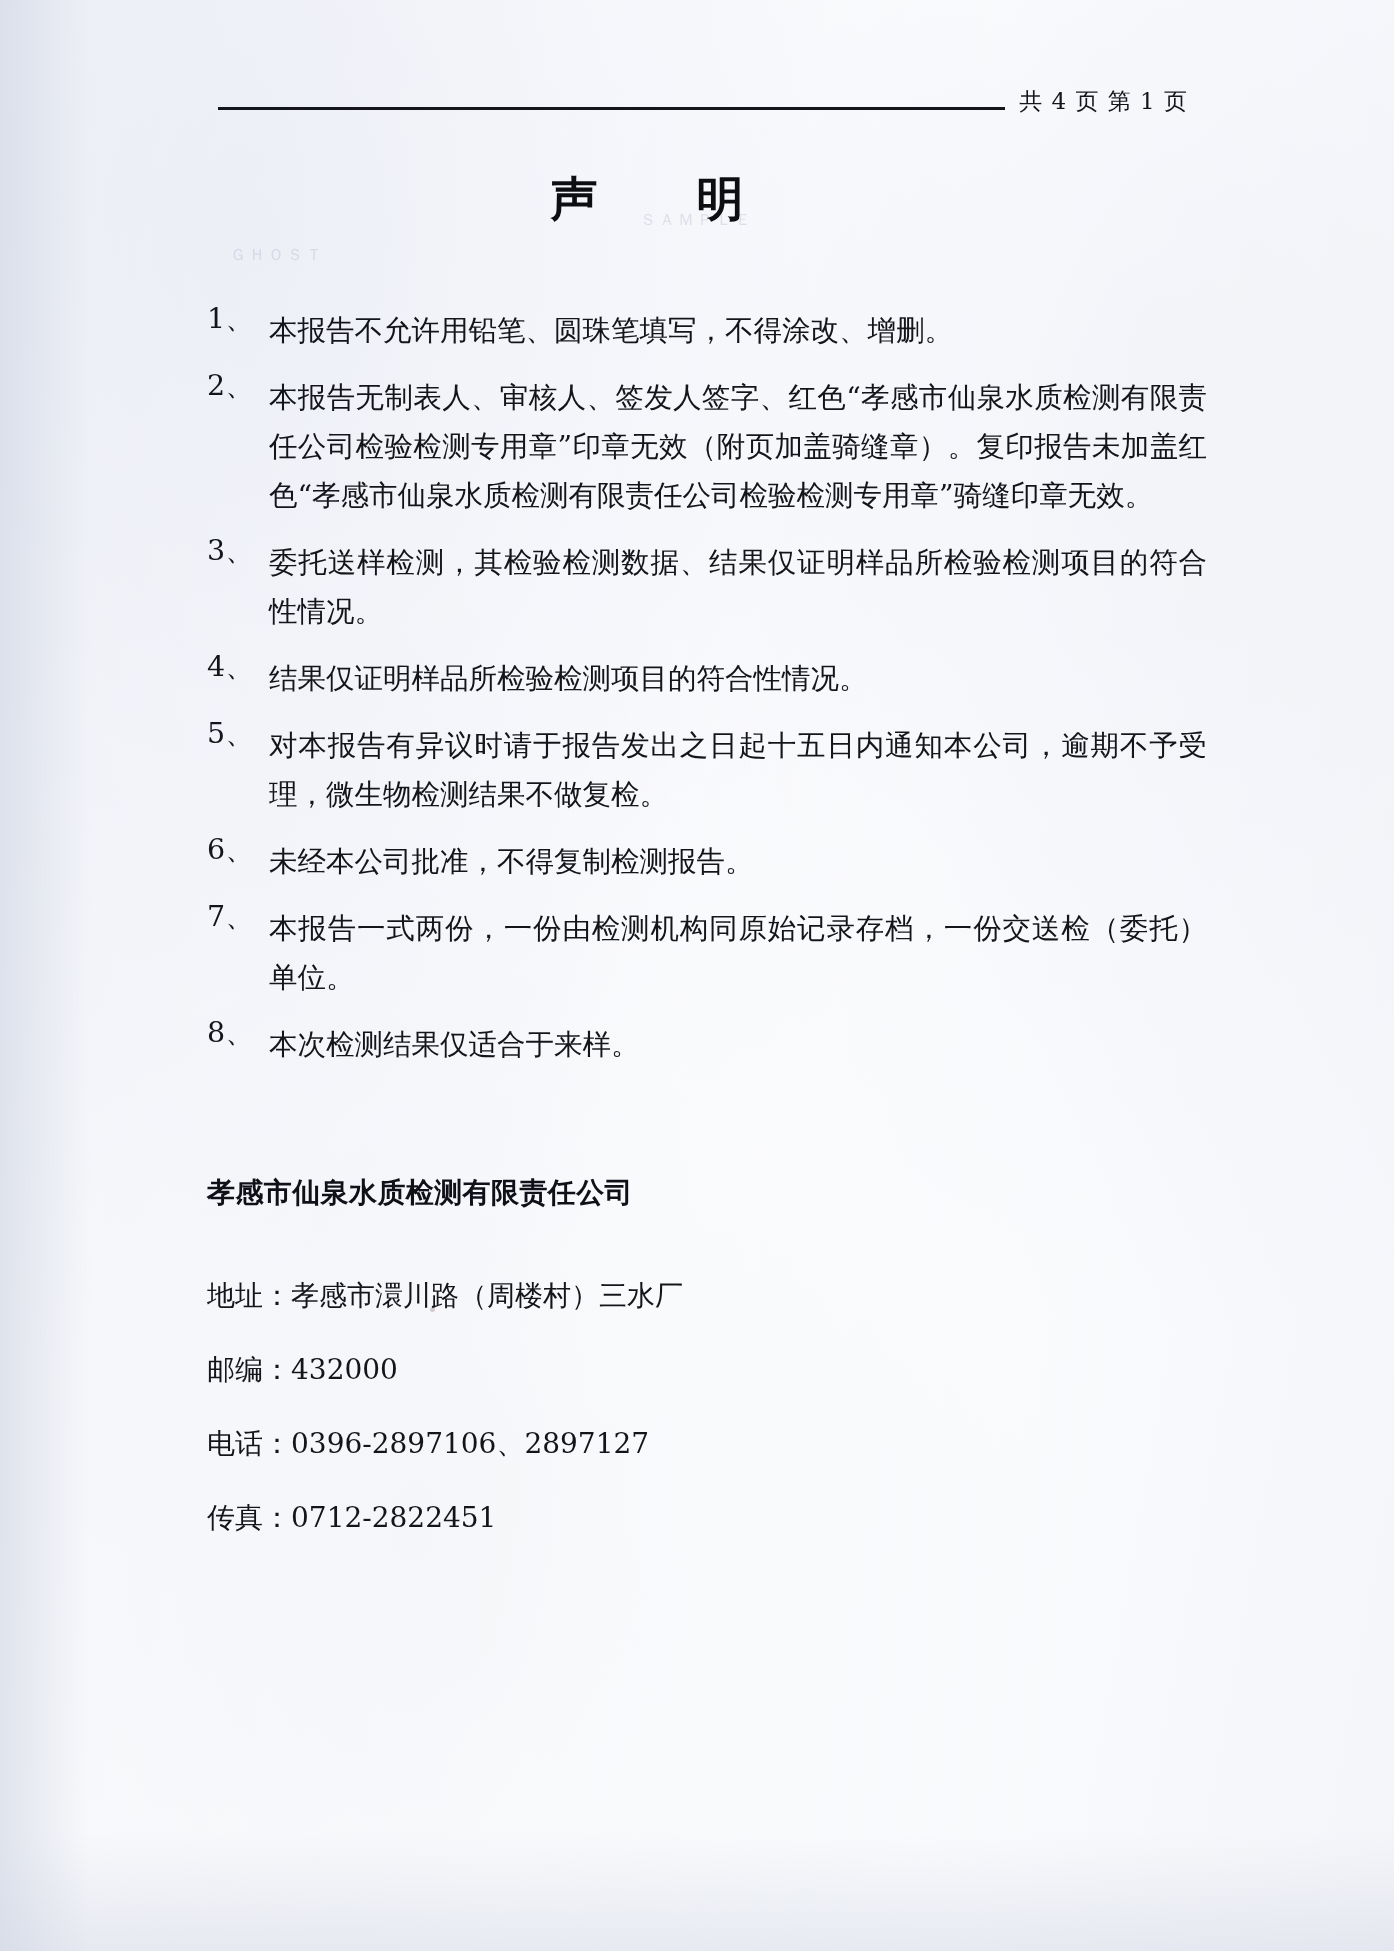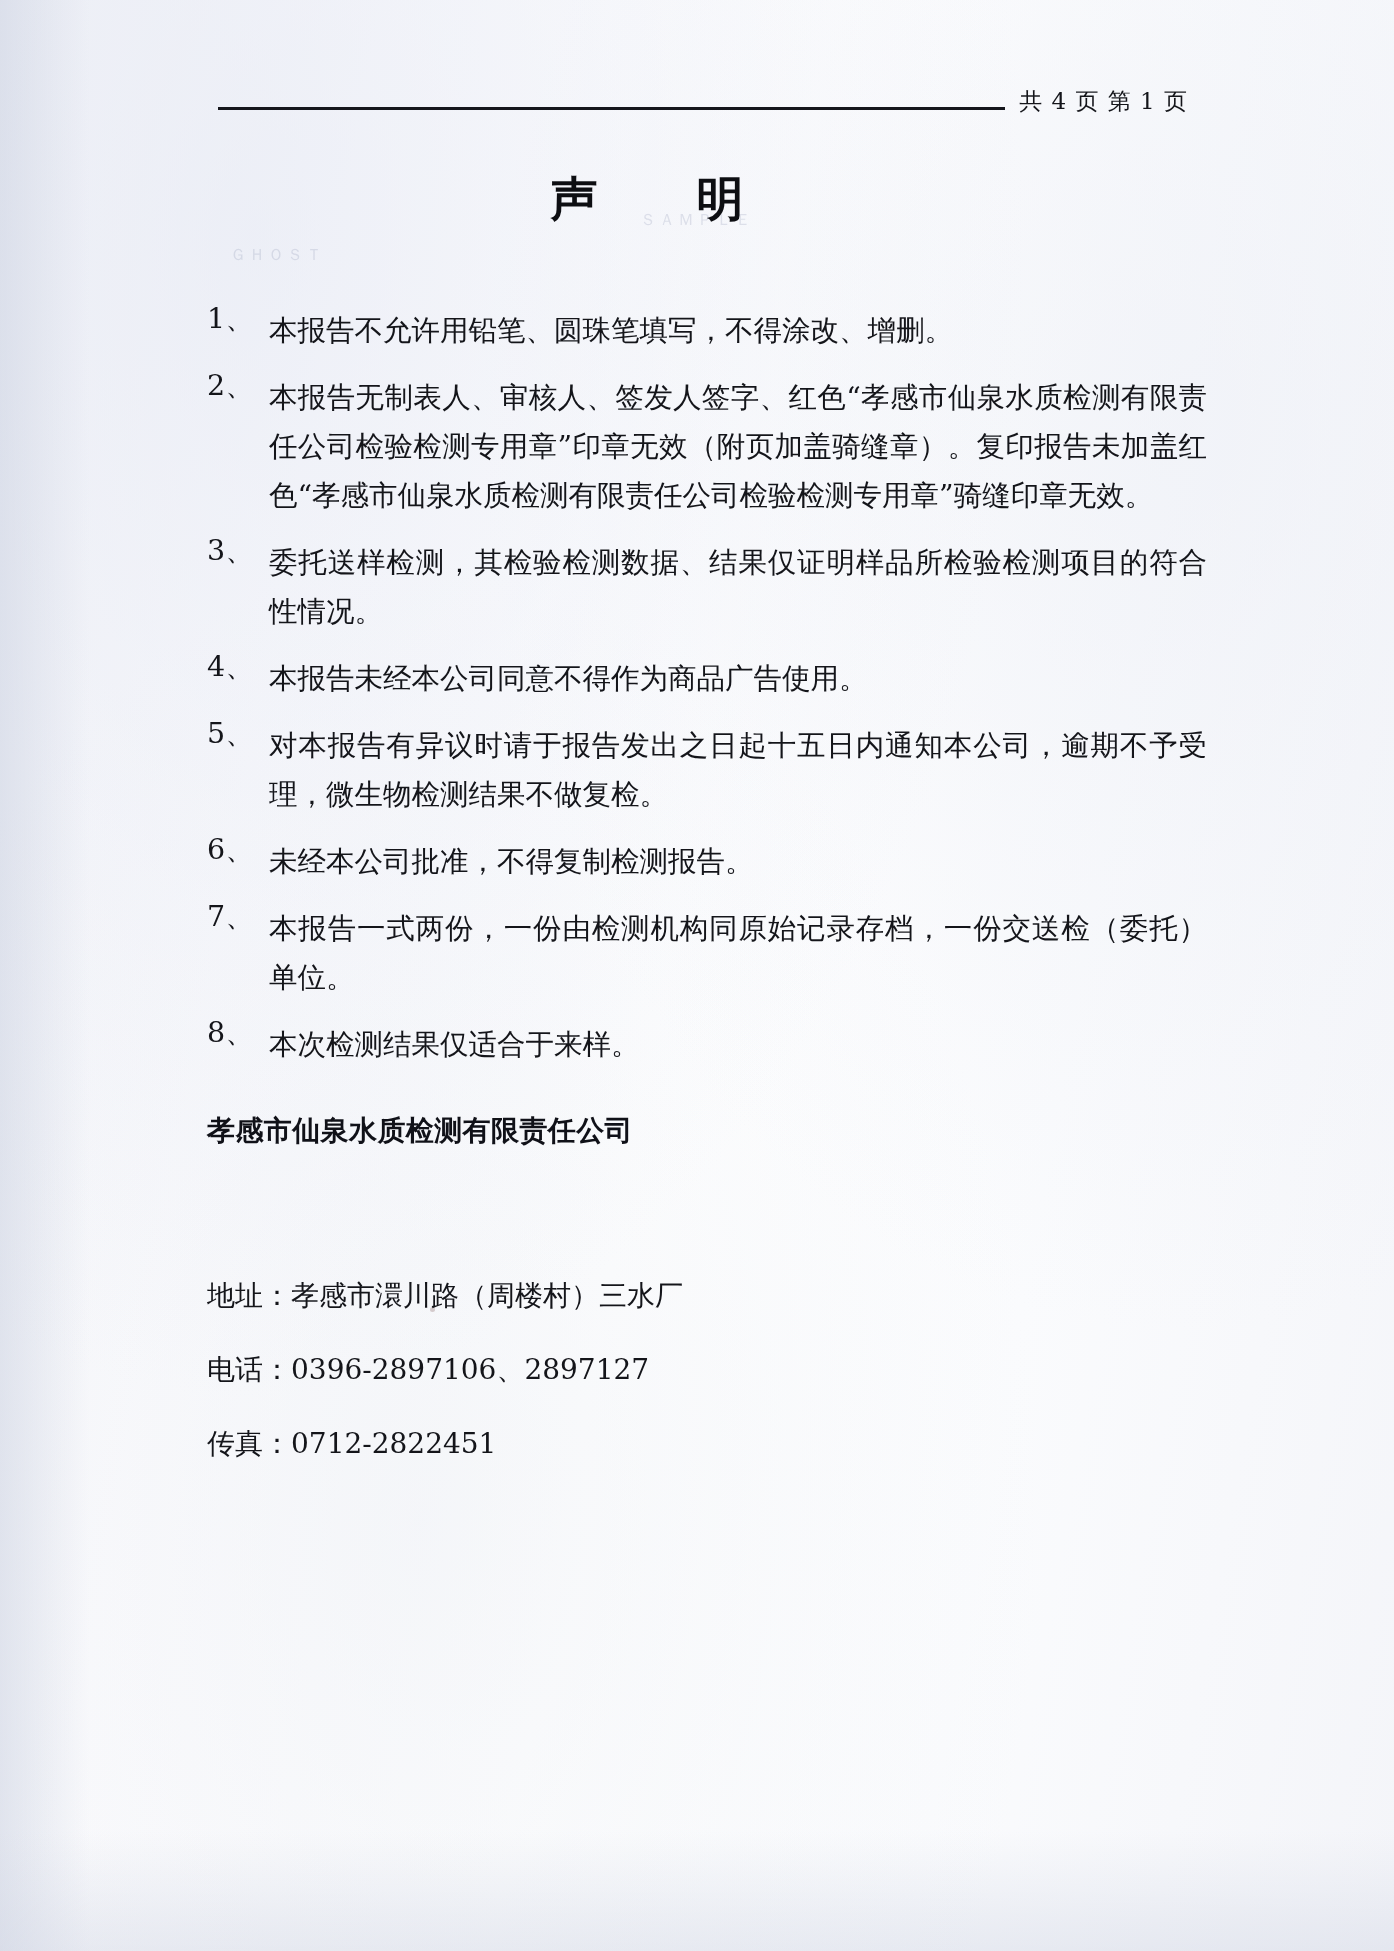--- a/index.html
+++ b/index.html
@@ -110,21 +110,21 @@
   }
   .clause-text {
     flex: 1 1 auto;
     text-align: justify;
     text-justify: inter-ideograph;
     margin-top: 12px;
   }
 
   .company {
     position: absolute;
-    top: 1112px;
+    top: 1174px;
     left: 207px;
     font-size: 28px;
     font-weight: bold;
     color: #101118;
     letter-spacing: 0.4px;
   }
 
   .contact {
     position: absolute;
     top: 1282px;
@@ -187,21 +187,21 @@
       <span class="clause-text">本报告无制表人、审核人、签发人签字、红色“孝感市仙泉水质检测有限责任公司检验检测专用章”印章无效（附页加盖骑缝章）。复印报告未加盖红色“孝感市仙泉水质检测有限责任公司检验检测专用章”骑缝印章无效。</span>
     </div>
 
     <div class="clause">
       <span class="clause-num">3、</span>
       <span class="clause-text">委托送样检测，其检验检测数据、结果仅证明样品所检验检测项目的符合性情况。</span>
     </div>
 
     <div class="clause">
       <span class="clause-num">4、</span>
-      <span class="clause-text">本报告未经本公司同意不得作为商品广告使用。</span>
+      <span class="clause-text">结果仅证明样品所检验检测项目的符合性情况。</span>
     </div>
 
     <div class="clause">
       <span class="clause-num">5、</span>
       <span class="clause-text">对本报告有异议时请于报告发出之日起十五日内通知本公司，逾期不予受理，微生物检测结果不做复检。</span>
     </div>
 
     <div class="clause">
       <span class="clause-num">6、</span>
       <span class="clause-text">未经本公司批准，不得复制检测报告。</span>
@@ -216,17 +216,18 @@
       <span class="clause-num">8、</span>
       <span class="clause-text">本次检测结果仅适合于来样。</span>
     </div>
 
   </div>
 
   <div class="company">孝感市仙泉水质检测有限责任公司</div>
 
   <div class="contact">
     <div class="contact-line">地址：孝感市澴川路（周楼村）三水厂</div>
+    <div class="contact-line">邮编：432000</div>
     <div class="contact-line">电话：0396-2897106、2897127</div>
     <div class="contact-line">传真：0712-2822451</div>
   </div>
 
 </div>
 
 </body></html>

